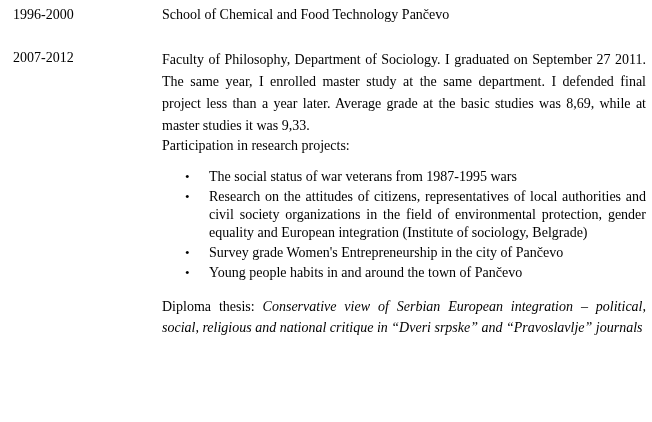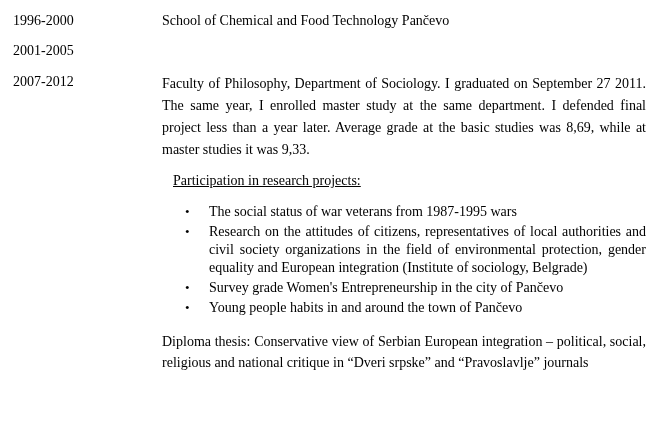--- a/index.html
+++ b/index.html
@@ -5,72 +5,71 @@
   html, body { margin: 0; padding: 0; background: #ffffff; }
   body {
     width: 652px; height: 422px;
     font-family: "Liberation Serif", "DejaVu Serif", serif;
     font-size: 14px; color: #000000;
     overflow: hidden;
   }
   .doc {
     box-sizing: border-box;
     width: 652px; height: 422px;
-    padding: 12px 6px 0 13px;
+    padding: 6px 6px 0 13px;
     overflow: hidden;
   }
   .row { display: flex; align-items: flex-start; }
   .period {
     flex: 0 0 149px; width: 149px;
     line-height: 18px; white-space: nowrap;
   }
   .content { flex: 1 1 auto; min-width: 0; }
   .row-1 { margin-bottom: 12px; }
   .row-1 .content { line-height: 18px; }
   .row-2 { margin-bottom: 13px; }
   .row-2 .content .line { line-height: 18px; }
   .para {
     margin: 0; line-height: 22px;
     text-align: justify;
   }
   .main-para { }
-  .research-heading { line-height: 18px; margin: 11px; text-decoration: underline; }
+  .research-heading { line-height: 18px; margin: 0; }
   ul.projects {
     list-style: none;
     margin: 13px 0 0 0; padding: 0;
   }
   ul.projects li {
     position: relative;
     padding-left: 47px;
     line-height: 18px;
     text-align: justify;
   }
   ul.projects li + li { margin-top: 2px; }
   ul.projects li .bullet {
     position: absolute; left: 23px; top: 0;
     font-size: 13px;
   }
   .thesis {
     margin: 14px 0 0 0; line-height: 21px;
     text-align: justify;
   }
-  .thesis .title { }
+  .thesis .title { font-style: italic; }
 </style>
 </head>
 <body>
 
 <div class="doc">
 
   <div class="row row-1">
     <div class="period">1996-2000</div>
     <div class="content">School of Chemical and Food Technology Pančevo</div>
   </div>
 
   <div class="row row-2">
-    <div class="period">2001-2005</div>
   </div>
 
   <div class="row row-3">
     <div class="period">2007-2012</div>
     <div class="content">
 
       <p class="para main-para">Faculty of Philosophy, Department of Sociology. I graduated on September 27 2011. The same year, I enrolled master study at the same department. I defended final project less than a year later. Average grade at the basic studies was 8,69, while at master studies it was 9,33.</p>
 
       <p class="research-heading">Participation in research projects:</p>
 

